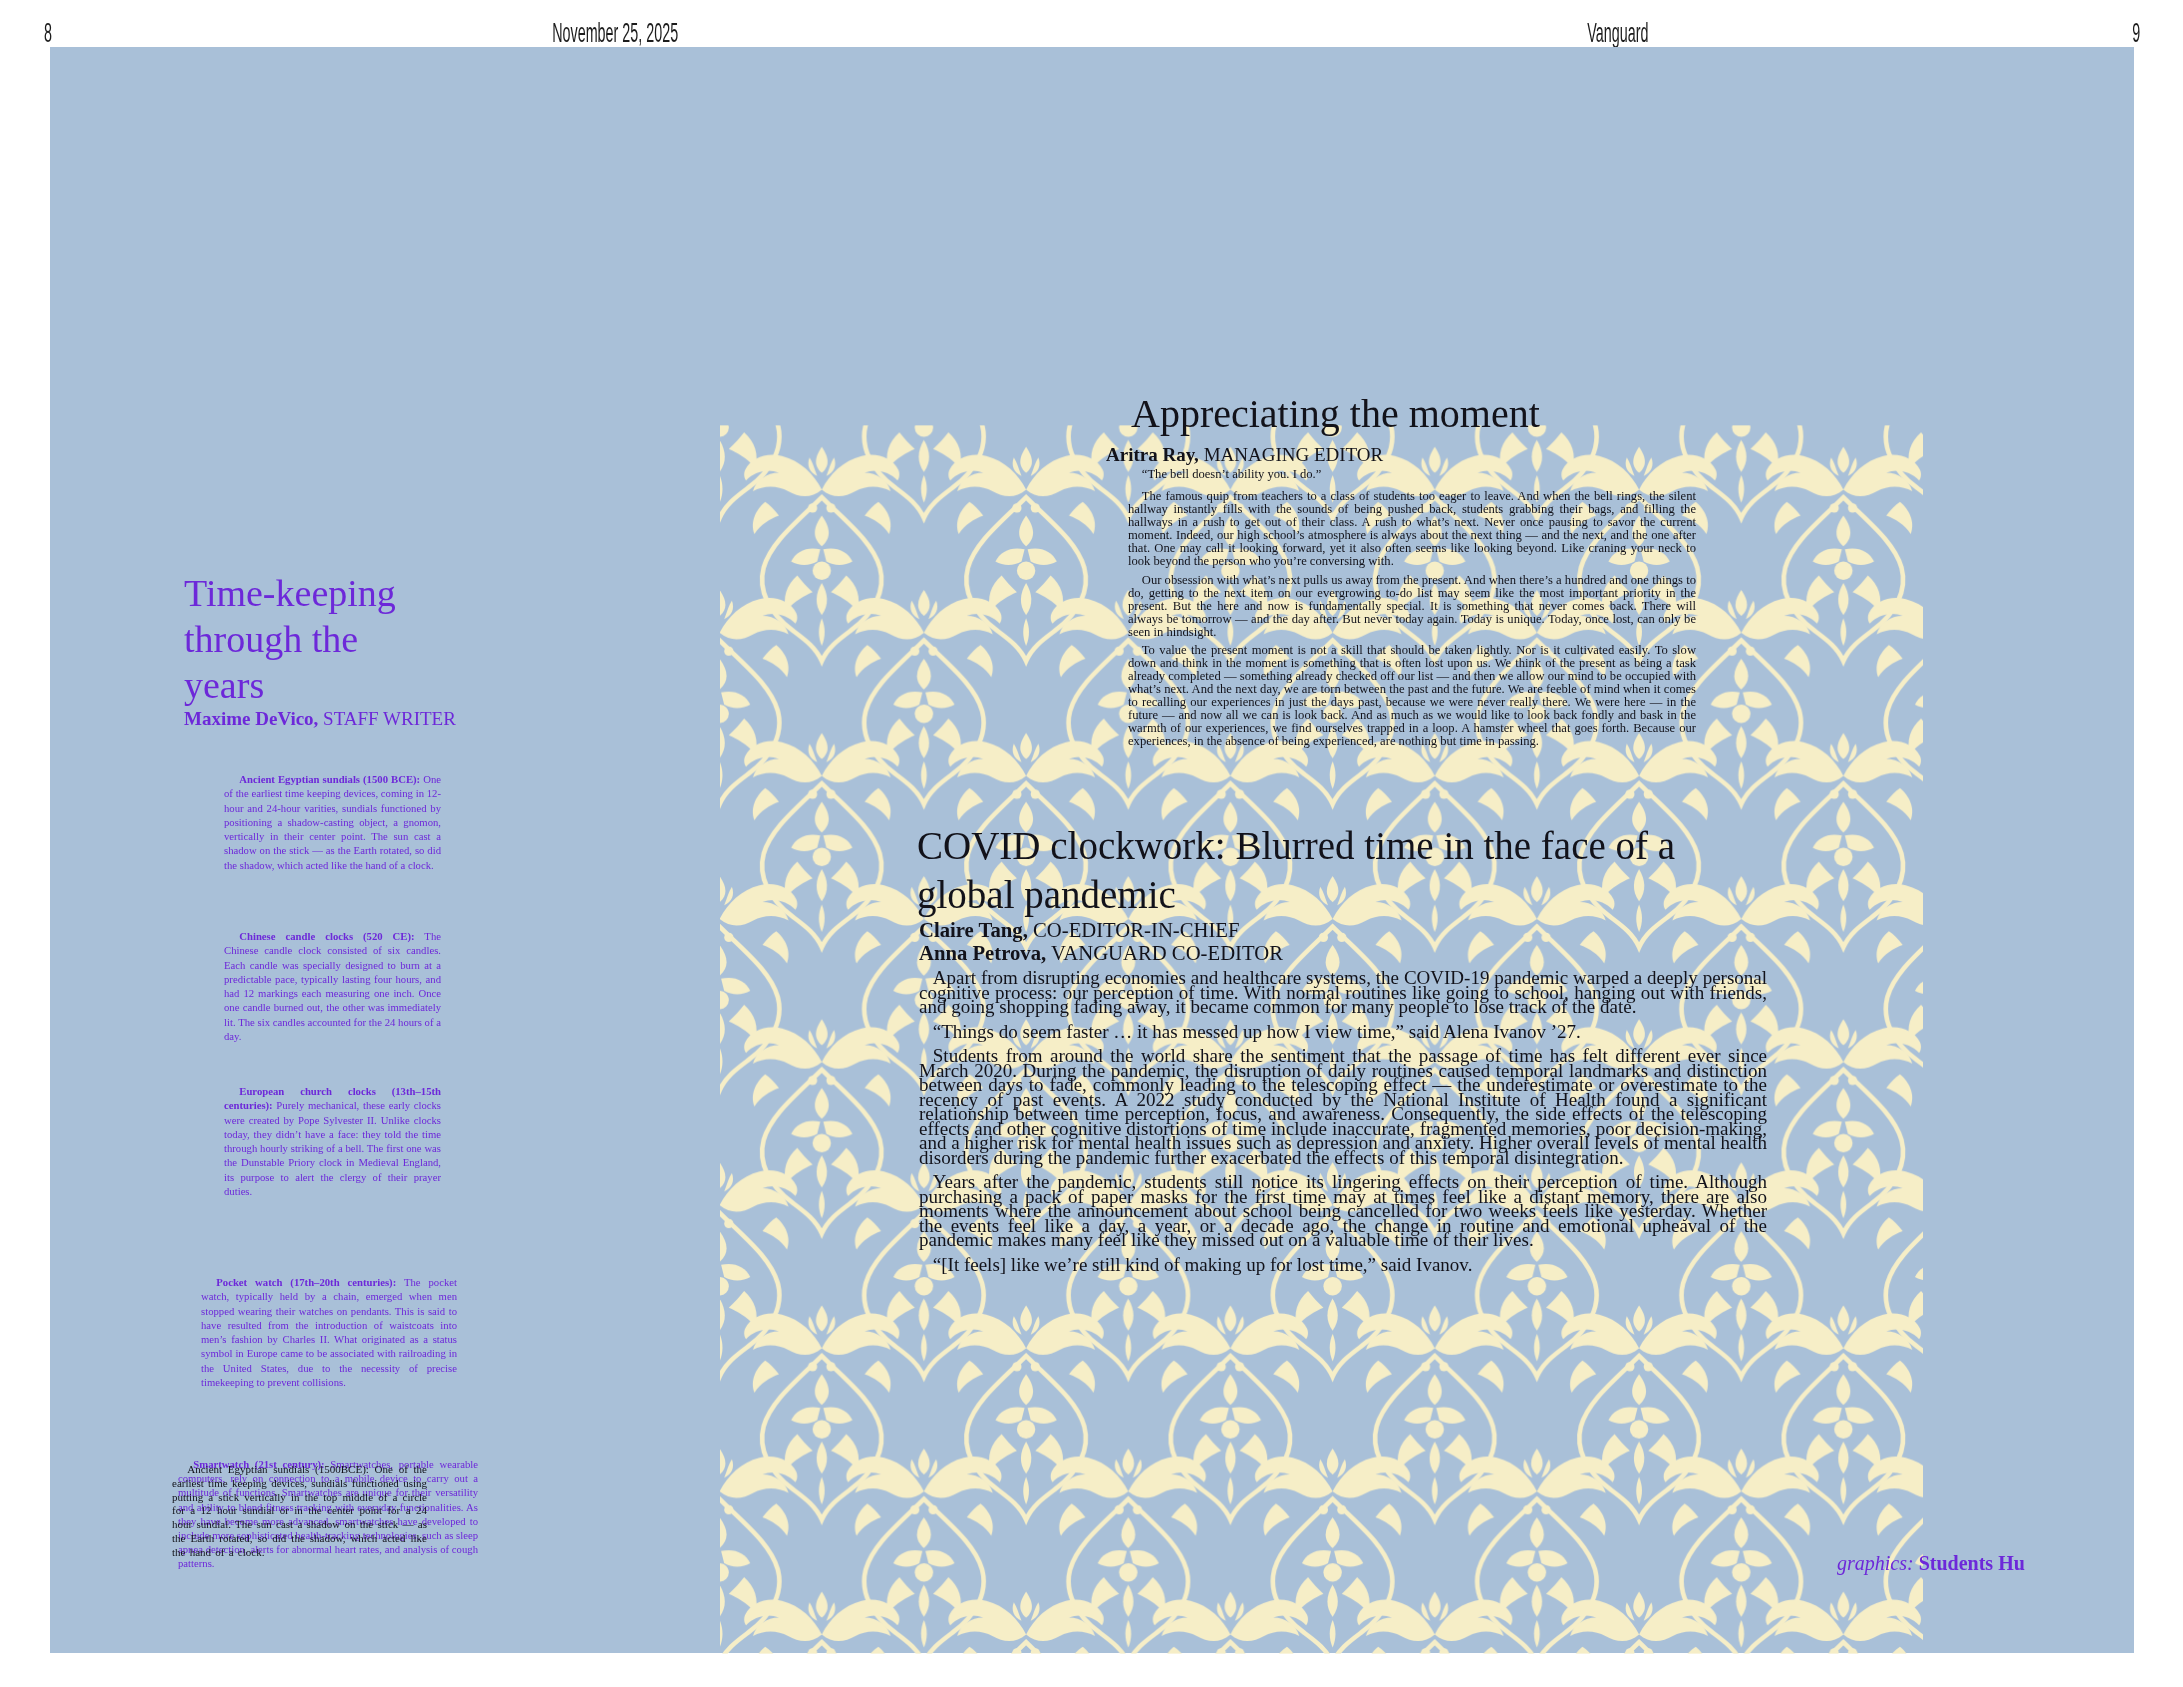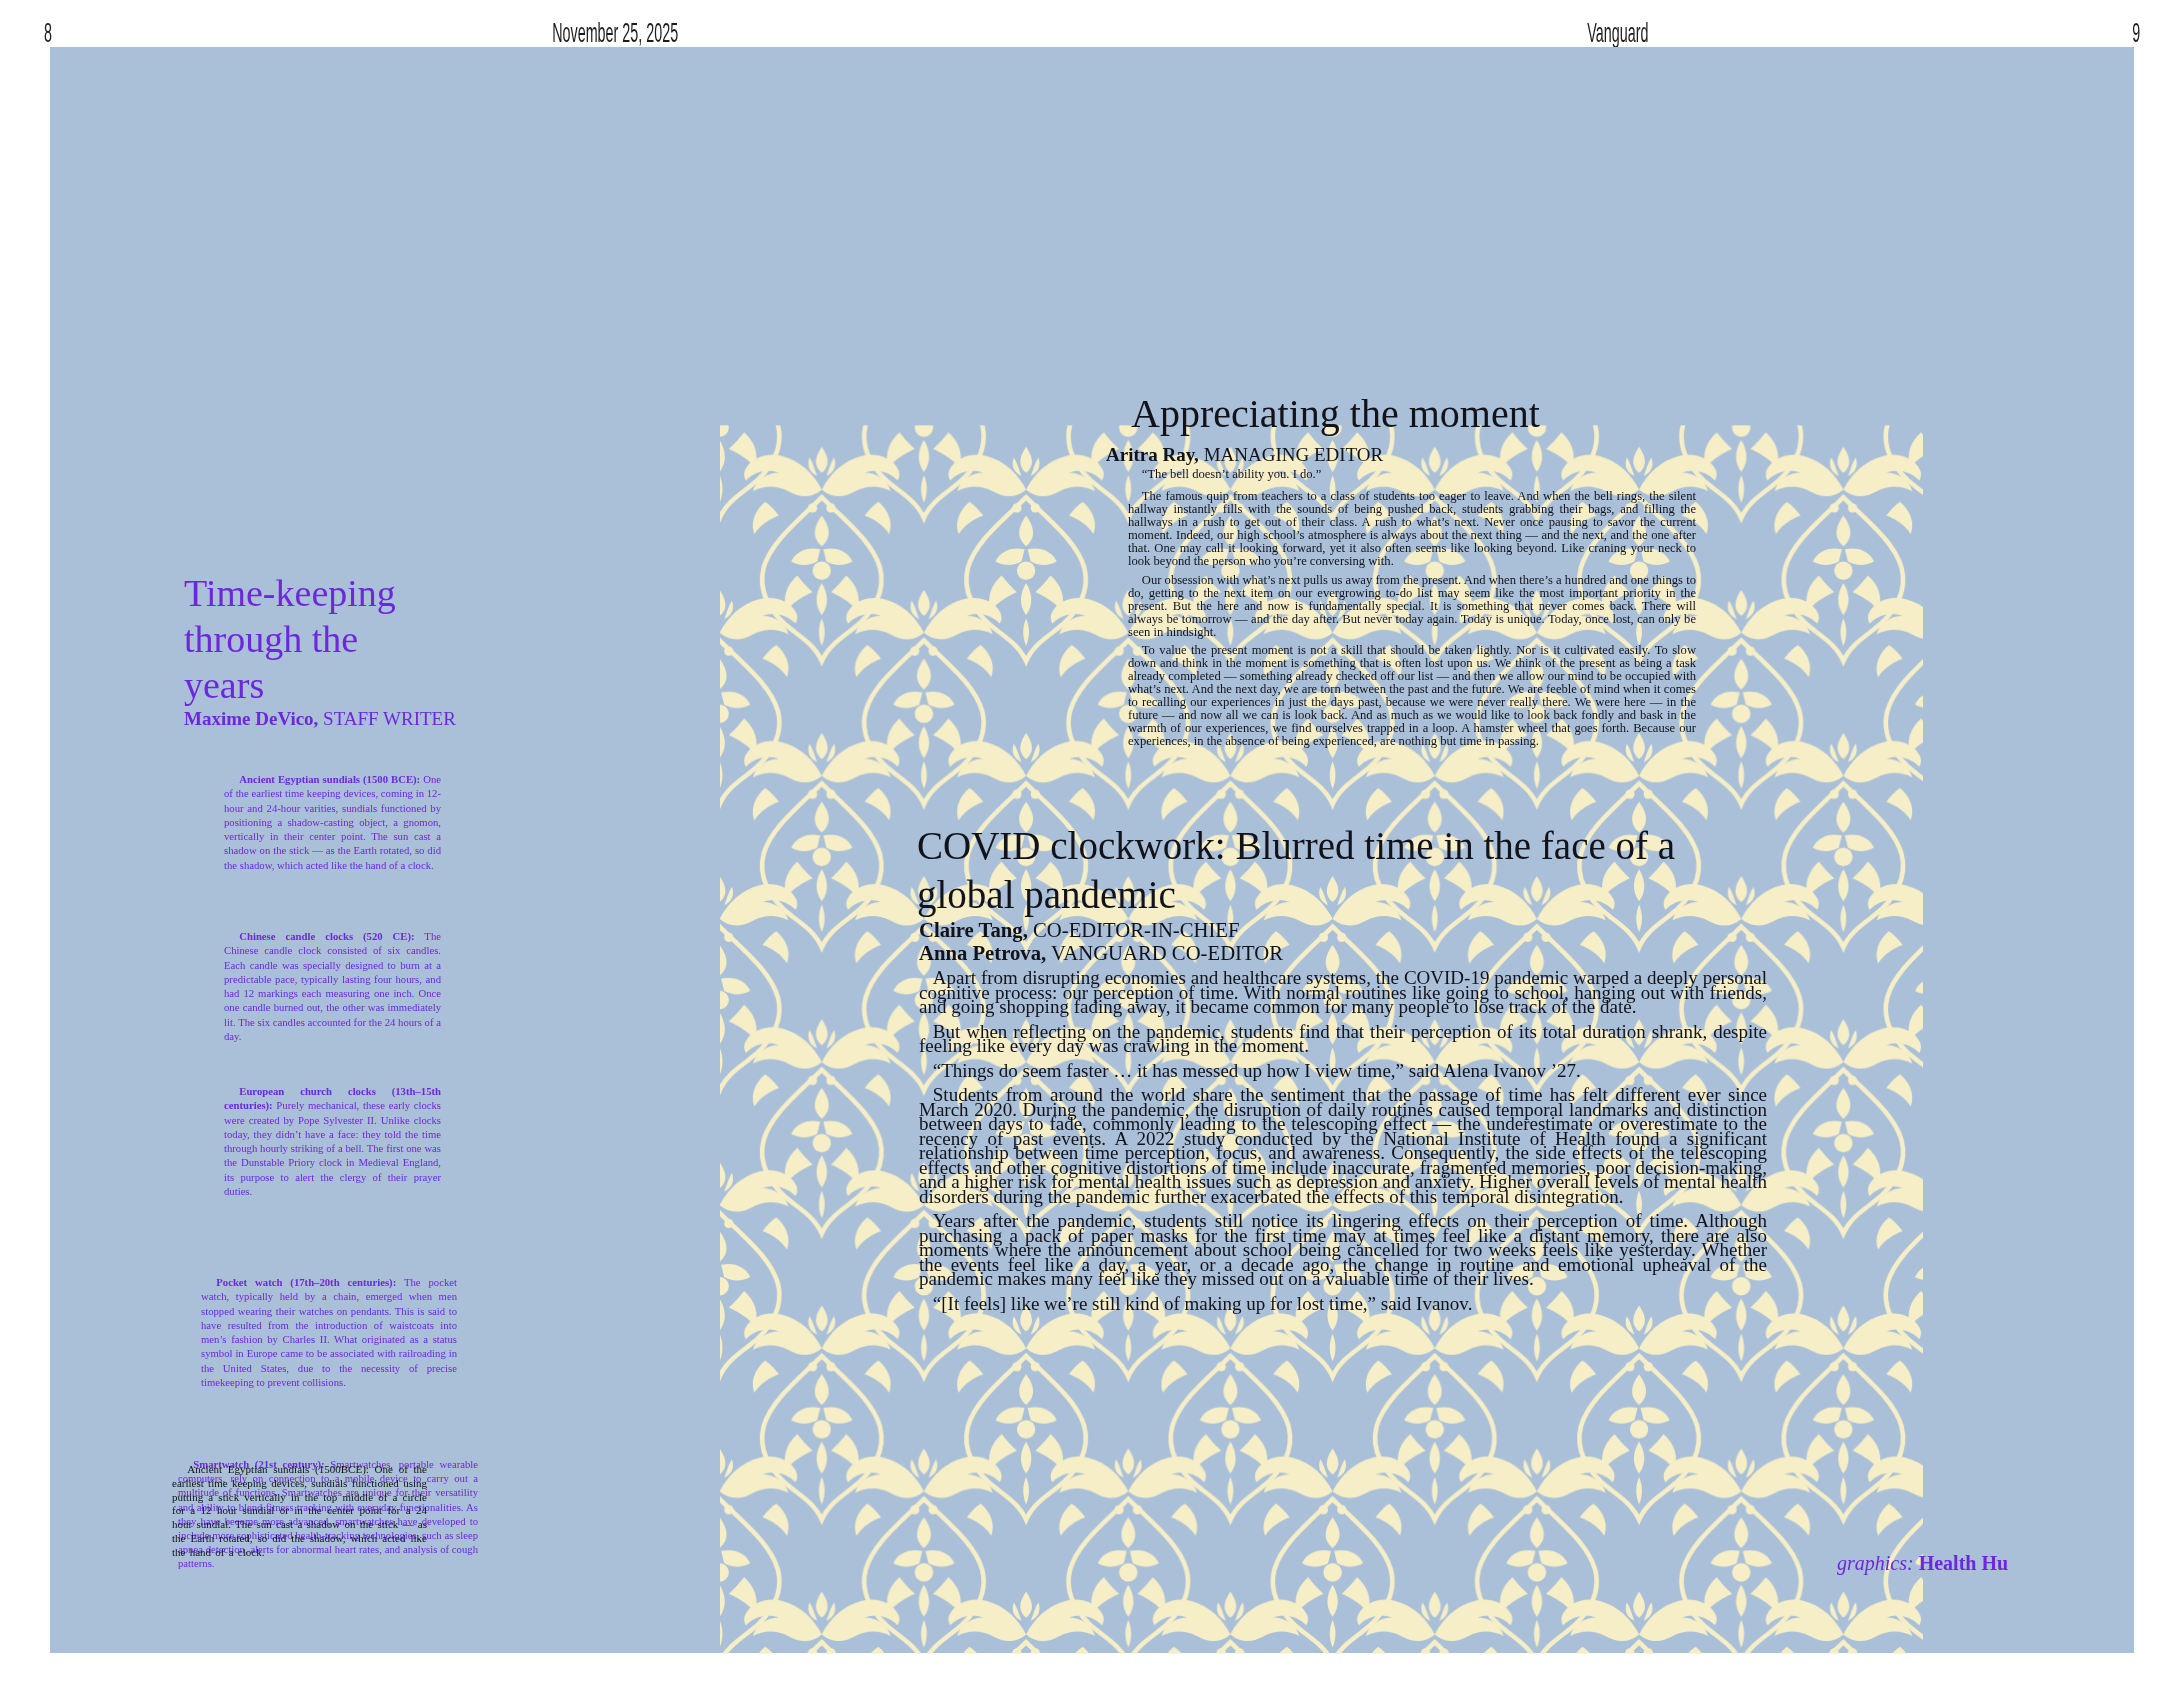--- a/index.html
+++ b/index.html
@@ -119,21 +119,20 @@
   <div class="p">The famous quip from teachers to a class of students too eager to leave. And when the bell rings, the silent hallway instantly fills with the sounds of being pushed back, students grabbing their bags, and filling the hallways in a rush to get out of their class. A rush to what’s next. Never once pausing to savor the current moment. Indeed, our high school’s atmosphere is always about the next thing — and the next, and the one after that. One may call it looking forward, yet it also often seems like looking beyond. Like craning your neck to look beyond the person who you’re conversing with.</div>
   <div class="p">Our obsession with what’s next pulls us away from the present. And when there’s a hundred and one things to do, getting to the next item on our evergrowing to-do list may seem like the most important priority in the present. But the here and now is fundamentally special. It is something that never comes back. There will always be tomorrow — and the day after. But never today again. Today is unique. Today, once lost, can only be seen in hindsight.</div>
   <div class="p">To value the present moment is not a skill that should be taken lightly. Nor is it cultivated easily. To slow down and think in the moment is something that is often lost upon us. We think of the present as being a task already completed — something already checked off our list — and then we allow our mind to be occupied with what’s next. And the next day, we are torn between the past and the future. We are feeble of mind when it comes to recalling our experiences in just the days past, because we were never really there. We were here — in the future — and now all we can is look back. And as much as we would like to look back fondly and bask in the warmth of our experiences, we find ourselves trapped in a loop. A hamster wheel that goes forth. Because our experiences, in the absence of being experienced, are nothing but time in passing.</div>
 </div>
 
 <div class="abs cv-title ink">COVID clockwork: Blurred time in the face of a global pandemic</div>
 <div class="abs byline ink cv-byline1"><b>Claire Tang,</b><span> CO-EDITOR-IN-CHIEF</span></div>
 <div class="abs byline ink cv-byline2"><b>Anna Petrova,</b><span> VANGUARD CO-EDITOR</span></div>
 <div class="abs cv-body ink">
   <div class="p">Apart from disrupting economies and healthcare systems, the COVID-19 pandemic warped a deeply personal cognitive process: our perception of time. With normal routines like going to school, hanging out with friends, and going shopping fading away, it became common for many people to lose track of the date.</div>
-  <div class="p">But when reflecting on the pandemic, students find that their perception of its total duration shrank, despite feeling like every day was crawling in the moment.</div>
   <div class="p">“Things do seem faster … it has messed up how I view time,” said Alena Ivanov ’27.</div>
   <div class="p">Students from around the world share the sentiment that the passage of time has felt different ever since March 2020. During the pandemic, the disruption of daily routines caused temporal landmarks and distinction between days to fade, commonly leading to the telescoping effect — the underestimate or overestimate to the recency of past events. A 2022 study conducted by the National Institute of Health found a significant relationship between time perception, focus, and awareness. Consequently, the side effects of the telescoping effects and other cognitive distortions of time include inaccurate, fragmented memories, poor decision-making, and a higher risk for mental health issues such as depression and anxiety. Higher overall levels of mental health disorders during the pandemic further exacerbated the effects of this temporal disintegration.</div>
   <div class="p">Years after the pandemic, students still notice its lingering effects on their perception of time. Although purchasing a pack of paper masks for the first time may at times feel like a distant memory, there are also moments where the announcement about school being cancelled for two weeks feels like yesterday. Whether the events feel like a day, a year, or a decade ago, the change in routine and emotional upheaval of the pandemic makes many feel like they missed out on a valuable time of their lives.</div>
   <div class="p">“[It feels] like we’re still kind of making up for lost time,” said Ivanov.</div>
 </div>
 
-<div class="abs credit cream"><span class="lab">graphics:</span><span class="nm"> Health Hu</span></div>
+<div class="abs credit cream"><span class="lab">graphics:</span><span class="nm"> Students Hu</span></div>
 
 
 </body></html>

